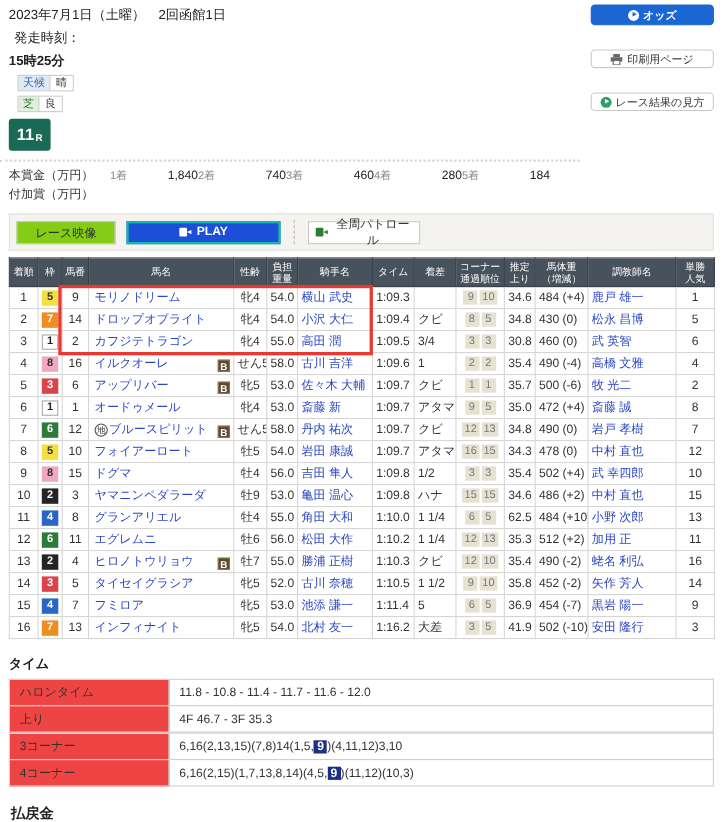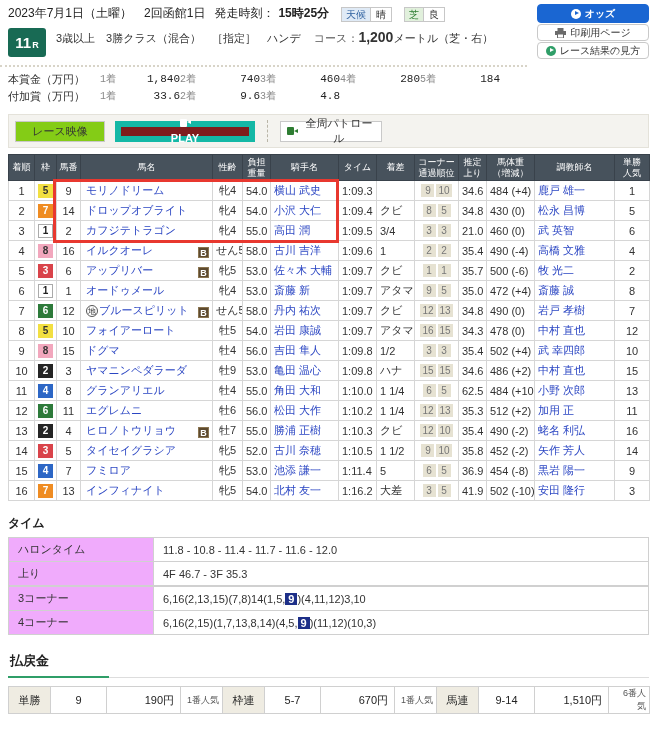--- a/index.html
+++ b/index.html
@@ -2,30 +2,30 @@
 <html><head>
 <meta charset="utf-8">
 <style>
   * { box-sizing: border-box; }
   html,body { margin:0; padding:0; background:#fff; }
   body { width:657px; height:747px; overflow:hidden;
          font-family:"Liberation Sans","DejaVu Sans",sans-serif; color:#222; }
   .page { position:relative; width:657px; }
 
   
-  .topbar { display:flex; align-items:flex-end; gap:4px; padding:5px 8px 0 8px; font-size:12px; }
+  .topbar { display:flex; align-items:flex-start; gap:4px; padding:5px 8px 0 8px; font-size:12px;flex-direction:column; }
   .topbar .sp { margin-left:5px; }
   .badge-group { display:inline-flex; margin-left:8px; border:1px solid #c7c7c7; font-size:10px; height:15px; line-height:13px; }
   .bg-label { padding:0 4px; border-right:1px solid #c7c7c7; }
   .bg-label.blue { background:#dfeaf6; color:#2c5f9e; }
   .bg-label.green { background:#e1f0dc; color:#2e7d32; }
   .bg-value { padding:0 5px; background:#fff; color:#333; }
 
   
-  .side-buttons { position:absolute; top:4px; right:8px; width:112px; display:flex; flex-direction:column; gap:1px; z-index:5; }
+  .side-buttons { position:absolute; top:4px; right:8px; width:112px; display:flex; flex-direction:column; gap:22px; z-index:5; }
   .side-buttons button { display:flex; align-items:center; justify-content:center; gap:4px; width:100%; cursor:pointer; }
   .btn-odds { background:#1a66d2; color:#fff; border:1px solid #1a66d2; border-radius:4px; height:19px; font-size:10px; font-weight:bold; }
   .btn-white { background:#fff; color:#333; border:1px solid #c9c9c9; border-radius:4px; height:17px; font-size:10px; }
   .icon-circle { display:inline-block; width:10px; height:10px; border-radius:50%; position:relative; flex:0 0 auto; }
   .icon-circle.white { background:#fff; }
   .icon-circle.green { background:#2f9e68; }
   .icon-circle::after { content:""; position:absolute; left:4px; top:2.5px; border-style:solid; border-width:2.5px 0 2.5px 4px; border-color:transparent; }
   .icon-circle.white::after { border-left-color:#1a66d2; }
   .icon-circle.green::after { border-left-color:#fff; }
 
@@ -33,30 +33,30 @@
   .race-head { display:flex; gap:10px; padding:4px 8px 8px 8px; border-bottom:2px dotted #d8d4c8; margin-right:130px; }
   .race-num { background:#186a54; color:#fff; width:38px; height:29px; border-radius:3px; display:flex; align-items:center; justify-content:center; font-weight:bold; font-size:15px; flex:0 0 auto; margin-top:2px; }
   .race-num .r { font-size:9px; margin-left:1px; margin-top:4px; }
   .race-title { font-size:16px; font-weight:bold; line-height:1.1; }
   .race-cond { font-size:11px; color:#333; margin-top:3px; }
   .race-cond .distance { font-size:14px; font-weight:bold; }
   .race-cond .course-label { margin-left:10px; color:#555; }
 
   
   .prize { padding:5px 8px 2px 8px; font-size:11px; }
-  .prize-row { margin-bottom:2px; display:flex; align-items:flex-start;font-family:Liberation Mono, monospace; }
+  .prize-row { margin-bottom:2px; display:flex; align-items:flex-end; }
   .prize-label { width:92px; color:#333; flex:0 0 auto; }
   .prize-rank { display:inline-block; width:28px; color:#888; font-size:10px; text-align:left; }
   .prize-val { display:inline-block; width:52px; text-align:right; }
 
   
   .video-bar { margin:6px 8px 0 8px; background:#f4f3ef; border:1px solid #e4e2da; padding:5px 6px; display:flex; align-items:center; }
   .video-bar button { height:21px; font-size:11px; cursor:pointer; display:flex; align-items:center; justify-content:center; gap:5px; }
   .btn-rv { width:90px; background:#84cc16; border:1px solid #c9c9c9; color:#333; }
-  .btn-play { width:140px; background:#7f1d1d; border:6px solid #14b8a6; color:#fff; font-weight:bold; margin-left:10px;flex-direction:column; }
+  .btn-play { width:140px; background:#1d4ed8; border:2px solid #14b8a6; color:#fff; font-weight:bold; margin-left:10px; }
   .vb-divider { border-left:1px dashed #b9b5a7; height:22px; margin:0 12px; }
   .btn-patrol { width:102px; background:#fff; border:1px solid #c9c9c9; color:#333; }
   .cam { display:inline-block; width:11px; height:8px; position:relative; flex:0 0 auto; }
   .cam::before { content:""; position:absolute; left:0; top:0; width:7px; height:8px; border-radius:1px; }
   .cam::after { content:""; position:absolute; left:7px; top:1.5px; border-style:solid; border-width:2.5px 4px 2.5px 0; border-color:transparent; }
   .cam.white::before { background:#fff; } .cam.white::after { border-right-color:#fff; }
   .cam.green::before { background:#2e7d32; } .cam.green::after { border-right-color:#2e7d32; }
 
   
   .table-wrap { position:relative; margin:6px 8px 0 8px; }
@@ -76,21 +76,21 @@
   .waku-7 { background:#ef8c22; color:#fff; }
   .waku-8 { background:#f2a7bd; color:#333; }
   .cpos { display:inline-block; min-width:13px; padding:1px 2px; background:#e6e2d2; color:#777; font-size:10px; margin:0 1px; }
   .bmark { float:right; background:#5d4a2f; color:#fff; font-size:9px; font-weight:bold; width:11px; height:11px; line-height:11px; text-align:center; border:1px solid #8a7450; margin-top:4px; }
   .cmark { display:inline-block; width:12px; height:12px; line-height:12px; border:1px solid #555; border-radius:50%; font-size:8px; text-align:center; margin-right:1px; color:#333; }
 
   
   .section-title { font-weight:bold; font-size:12px; margin:14px 8px 5px 8px; color:#222; }
   table.kv { width:641px; margin:0 8px; border-collapse:collapse; font-size:11px; }
   table.kv td { border:1px solid #d0d0d0; padding:4px 9px; color:#333; }
-  table.kv td.k { background:#f0abfc; width:145px; }
+  table.kv td.k { background:#ef4444; width:145px; }
   .hl-num { background:#1d2f88; color:#fff; padding:0 3px; font-weight:bold; }
 
   
   .payout-title { margin:16px 8px 0 8px; border-bottom:1px solid #ddd; }
   .payout-title .pt-text { display:inline-block; font-weight:bold; font-size:13px; padding:0 60px 6px 2px; border-bottom:2px solid #2f9e68; margin-bottom:-1px; }
   .payout-wrap { position:relative; margin:8px 8px 0 8px; }
   table.payout { width:641px; border-collapse:collapse; table-layout:fixed; font-size:11px; }
   table.payout td { border:1px solid #d0d0d0; height:19px; padding:0 6px; color:#222; }
   table.payout td.plabel { background:#efece2; text-align:center; padding:0 2px; font-size:11px; }
   table.payout td.combo { text-align:center; }
@@ -137,35 +137,30 @@
       <span>レース結果の見方</span>
     </button>
   </div>
 
   <div class="race-head">
     <div class="race-num">
       <span>11</span>
         <span class="r">R</span>
     </div>
     <div>
-      <div class="race-cond">
-        <span>3歳以上　3勝クラス（混合）　［指定］　ハンデ</span>
-        <span class="course-label">コース：</span><span class="distance">1,200</span><span>メートル（芝・右）</span>
-      </div>
     </div>
   </div>
 
   <div class="prize">
     <div class="prize-row">
       <span class="prize-label">本賞金（万円）</span>
       <span id="prize-main"><span class="prize-rank">1着</span><span class="prize-val">1,840</span><span class="prize-rank">2着</span><span class="prize-val">740</span><span class="prize-rank">3着</span><span class="prize-val">460</span><span class="prize-rank">4着</span><span class="prize-val">280</span><span class="prize-rank">5着</span><span class="prize-val">184</span></span>
     </div>
     <div class="prize-row">
       <span class="prize-label">付加賞（万円）</span>
-      <span id="prize-extra"><span class="prize-rank">1着</span><span class="prize-val">33.6</span><span class="prize-rank">2着</span><span class="prize-val">9.6</span><span class="prize-rank">3着</span><span class="prize-val">4.8</span></span>
     </div>
   </div>
 
   <div class="video-bar">
     <button class="btn-rv">
         <span>レース映像</span>
       </button>
     <button class="btn-play">
       <span class="cam white"></span>
       <span>PLAY</span>
@@ -255,21 +250,21 @@
             <td>3</td>
             <td><span class="waku waku-1">1</span></td>
             <td>2</td>
             <td class="name-cell"><a class="lnk">カフジテトラゴン</a></td>
             <td>牝4</td>
             <td>55.0</td>
             <td class="al"><a class="lnk">高田 潤</a></td>
             <td class="al">1:09.5</td>
             <td class="al">3/4</td>
             <td><span class="cpos">3</span><span class="cpos">3</span></td>
-            <td>21.0</td>
+            <td>30.8</td>
             <td class="al">460 (0)</td>
             <td class="al"><a class="lnk">武 英智</a></td>
             <td>6</td>
           </tr>
           <tr>
             <td>4</td>
             <td><span class="waku waku-8">8</span></td>
             <td>16</td>
             <td class="name-cell"><span class="bmark">B</span><a class="lnk">イルクオーレ</a></td>
             <td>せん5</td>
@@ -448,21 +443,21 @@
             <td><span class="waku waku-4">4</span></td>
             <td>7</td>
             <td class="name-cell"><a class="lnk">フミロア</a></td>
             <td>牝5</td>
             <td>53.0</td>
             <td class="al"><a class="lnk">池添 謙一</a></td>
             <td class="al">1:11.4</td>
             <td class="al">5</td>
             <td><span class="cpos">6</span><span class="cpos">5</span></td>
             <td>36.9</td>
-            <td class="al">454 (-8)</td>
+            <td class="al">454 (-7)</td>
             <td class="al"><a class="lnk">黒岩 陽一</a></td>
             <td>9</td>
           </tr>
           <tr>
             <td>16</td>
             <td><span class="waku waku-7">7</span></td>
             <td>13</td>
             <td class="name-cell"><a class="lnk">インフィナイト</a></td>
             <td>牝5</td>
             <td>54.0</td>

